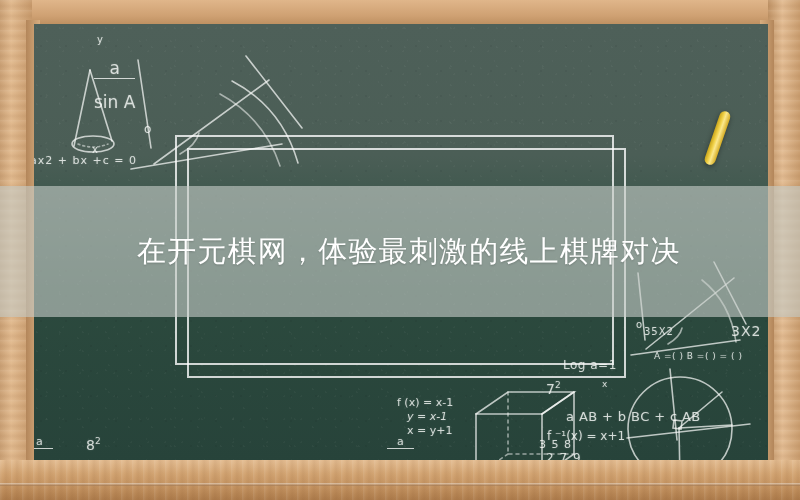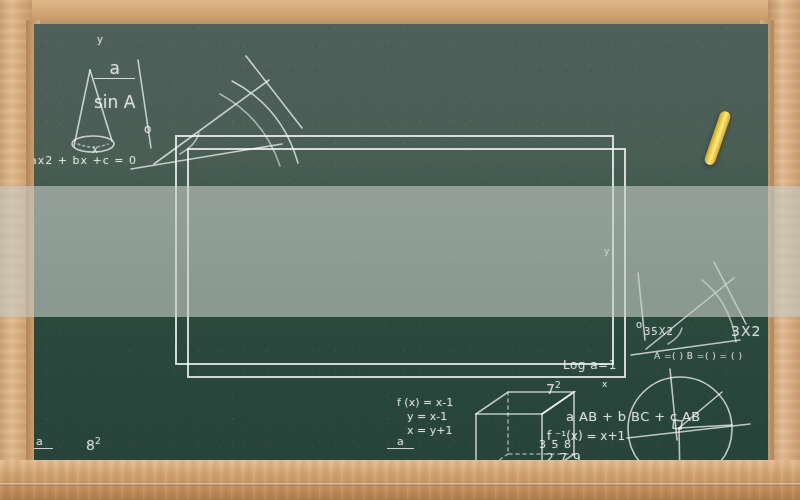--- a/index.html
+++ b/index.html
@@ -262,21 +262,21 @@
 
       <div class="ct" style="left:570px; top:222px; font-size:9px;">y</div>
       <div class="ct" style="left:602px; top:295px; font-size:10px;">o</div>
       <div class="ct" style="left:610px; top:302px; font-size:10px; letter-spacing:1px;">35X2</div>
       <div class="ct" style="left:697px; top:299px; font-size:14px; letter-spacing:1px;">3X2</div>
       <div class="ct" style="left:529px; top:334px; font-size:12px; letter-spacing:0.5px;">Log a=1</div>
       <div class="ct" style="left:620px; top:327px; font-size:9px; letter-spacing:0.5px;">A =( ) B =( ) = ( )</div>
       <div class="ct" style="left:568px; top:355px; font-size:9px;">x</div>
 
       <div class="ct" style="left:363px; top:372px; font-size:11px;">f (x)  =  x-1</div>
-      <div class="ct" style="left:373px; top:386px; font-size:11px;">y  =  x-1</div>
+      <div class="ct" style="left:373px; top:386px; font-size:11px;font-style:italic;">y  =  x-1</div>
       <div class="ct" style="left:373px; top:400px; font-size:11px;">x  =  y+1</div>
 
       <div class="ct" style="left:512px; top:356px; font-size:14px;">
         <span>7</span><sup style="font-size:9px;">2</sup>
       </div>
 
       <div class="ct" style="left:532px; top:385px; font-size:13px; letter-spacing:0.4px;">a AB + b BC + c AB</div>
 
       <div class="ct" style="left:513px; top:405px; font-size:12px;">f ⁻¹(x)  =  x+1</div>
 
@@ -298,19 +298,20 @@
 
       <div class="ct" style="left:505px; top:414px; font-size:11px; letter-spacing:1px;">3 5 8</div>
       <div class="ct" style="left:512px; top:427px; font-size:12px; letter-spacing:1px; border-bottom:1px solid rgba(248,250,248,0.7); padding-bottom:1px;">2 7 9</div>
 
     </div>
 
     <div class="chalk-stick-yellow-top"></div>
   </div>
 
   <div class="band"></div>
+  <div class="headline">在开元棋网，体验最刺激的线上棋牌对决</div>
 
   <div class="chalk-white-tray"></div>
   <div class="chalk-yellow-tray"></div>
 
   <div class="ledge"></div>
   <div class="ledge-lip"></div>
 </div>
 
 </body></html>

